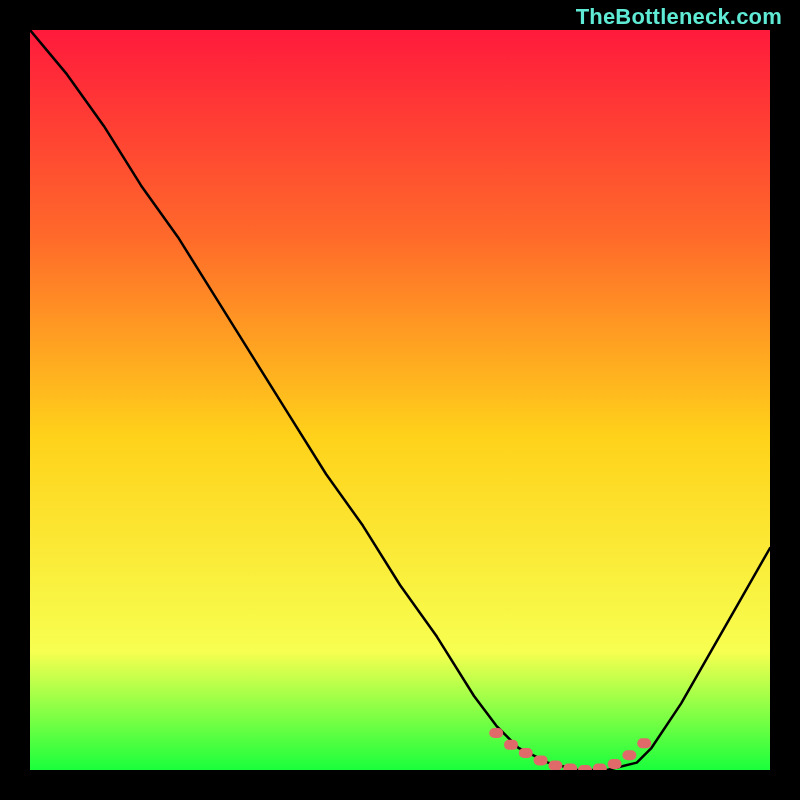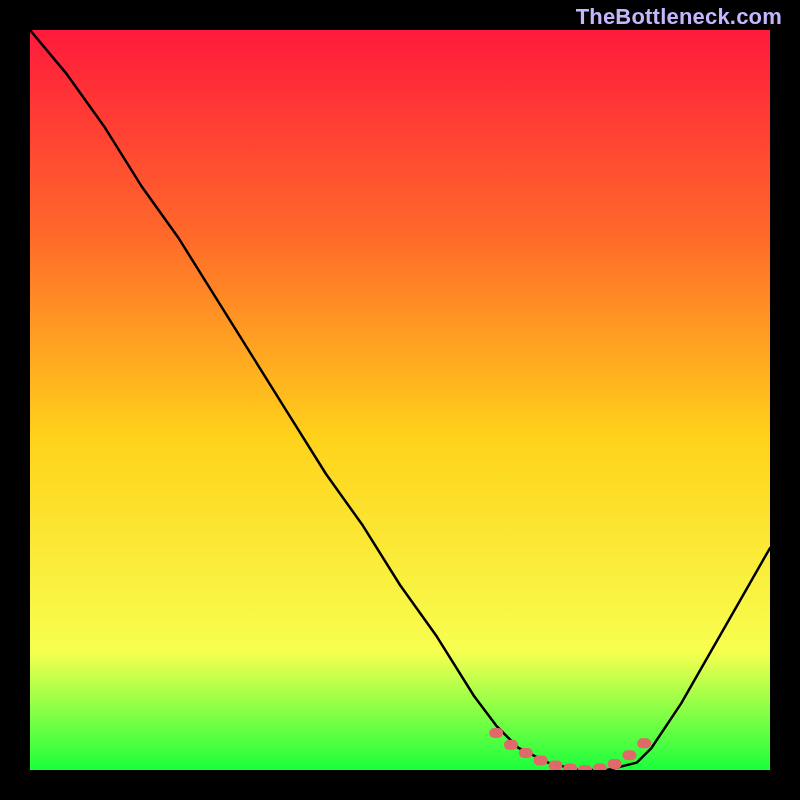--- a/index.html
+++ b/index.html
@@ -10,21 +10,21 @@
     height: 800px;
     background: #000;
   }
   .watermark {
     position: absolute;
     top: 4px;
     right: 18px;
     font-family: Arial, Helvetica, sans-serif;
     font-size: 22px;
     font-weight: bold;
-    color: #c4b5fd;
+    color: #5eead4;
     letter-spacing: 0.2px;
   }
   .plot {
     position: absolute;
     left: 30px;
     top: 30px;
     width: 740px;
     height: 740px;
   }
   .plot svg { display: block; }

